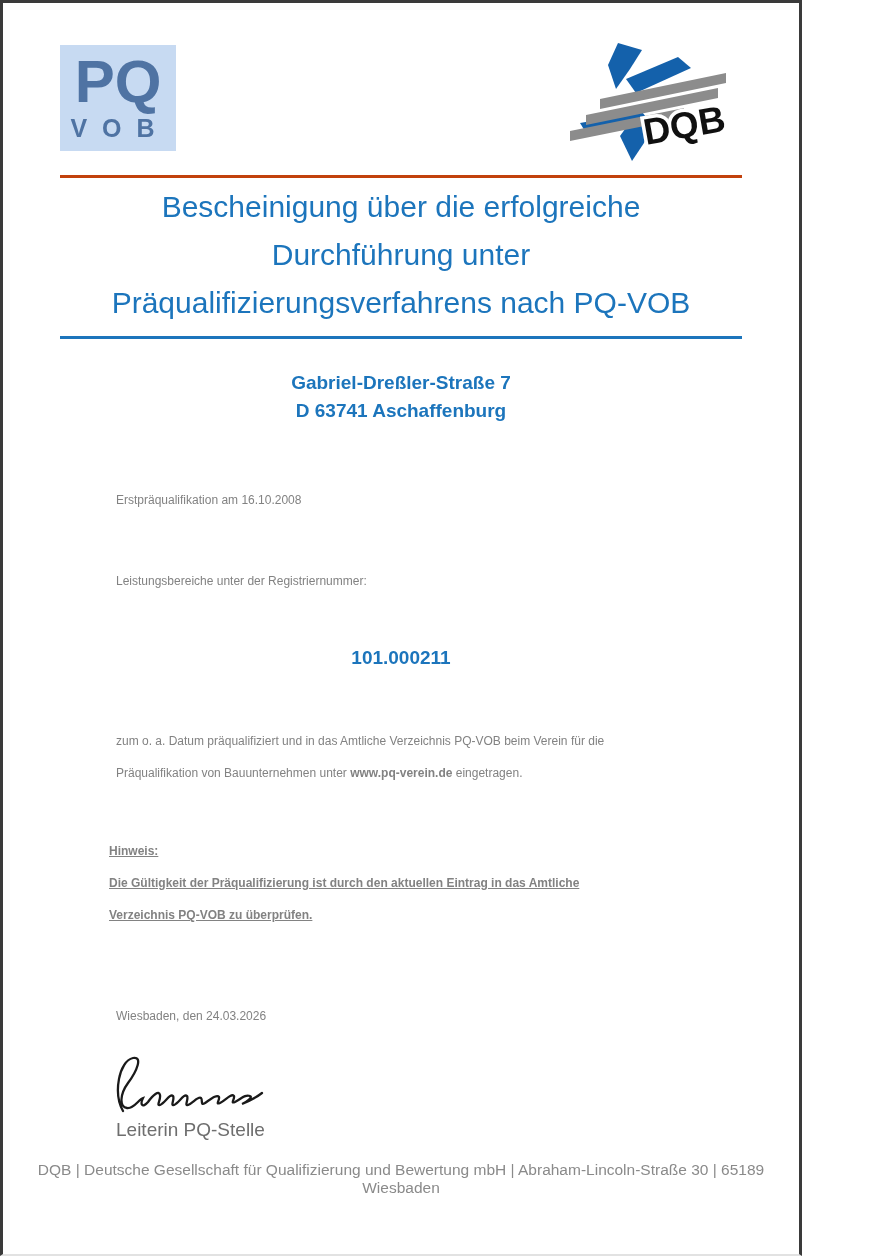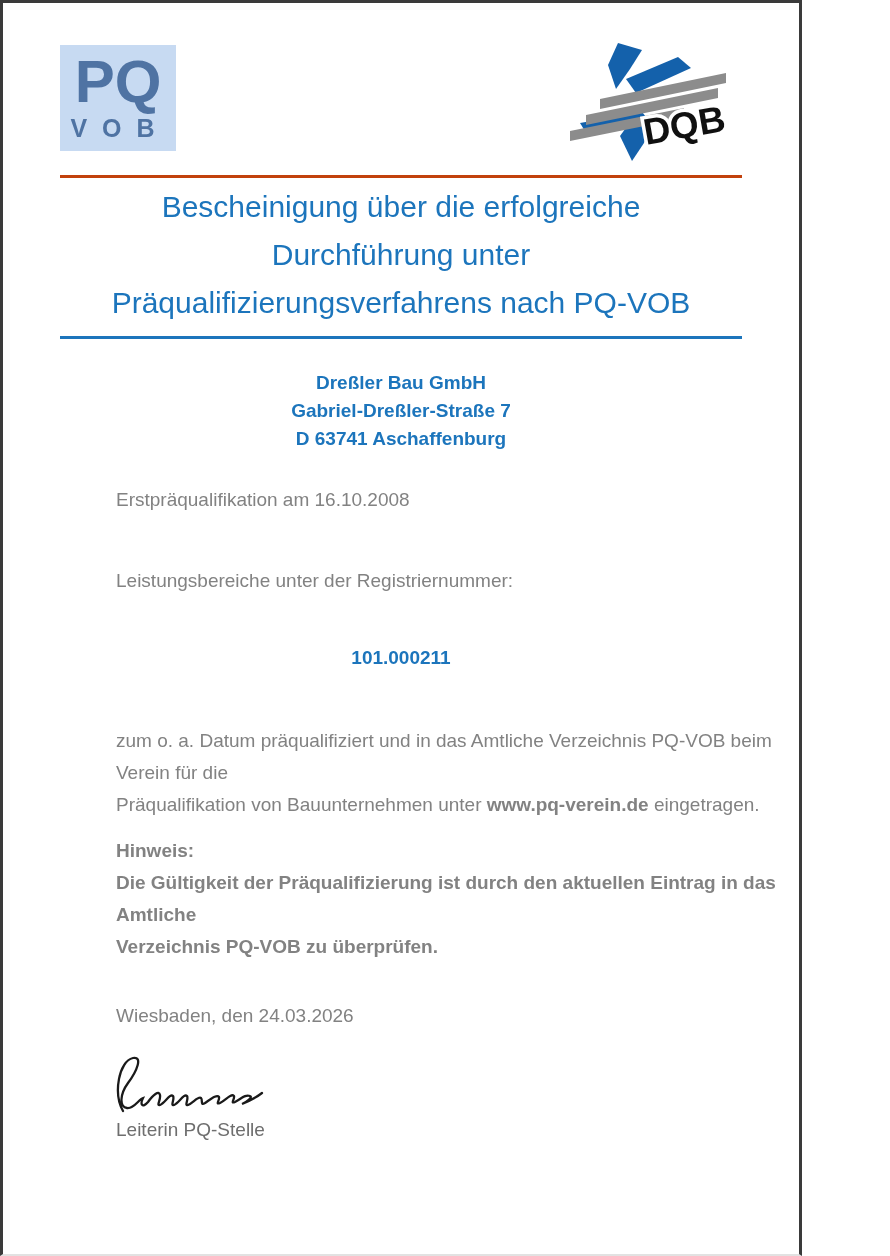--- a/index.html
+++ b/index.html
@@ -71,33 +71,33 @@
     left: 0; right: 0; top: 366px;
     text-align: center;
     color: #1c75bc;
     font-weight: bold;
     font-size: 19px;
     line-height: 28px;
   }
 
   
   .gray { color: #828282; }
-  .body-line { font-size: 19px; line-height: 32px; }
+  .body-line { font-size: 12px; line-height: 32px; }
 
   .erst-line      { position: absolute; left: 113px; top: 481px; }
   .para-registration { position: absolute; left: 113px; top: 562px; }
   .reg-number {
     position: absolute; left: 0; right: 0; top: 644px;
     text-align: center;
     color: #1c75bc; font-weight: bold; font-size: 19px;
   }
   .para-entry { position: absolute; left: 113px; top: 722px; }
   .para-entry b, .para-registration b { font-weight: bold; }
 
-  .notice { position: absolute; left: 113px; top: 832px; font-weight: bold; }
+  .notice { position: absolute; left: 106px; top: 832px; font-weight: bold; text-decoration: underline; }
 
   .date-line { position: absolute; left: 113px; top: 997px; }
 
   .signature {
     position: absolute; left: 104px; top: 1046px;
     width: 165px; height: 72px;
   }
   .signer-role {
     position: absolute; left: 113px; top: 1116px;
     font-size: 19px; color: #6e6e6e;
@@ -140,21 +140,20 @@
     </svg>
   </div>
 
   <div class="title-block">
     <div class="title-line">Bescheinigung über die erfolgreiche</div>
     <div class="title-line">Durchführung unter</div>
     <div class="title-line">Präqualifizierungsverfahrens nach PQ-VOB</div>
   </div>
 
   <div class="recipient">
-    <div>Dreßler Bau GmbH</div>
     <div>Gabriel-Dreßler-Straße 7</div>
     <div>D 63741 Aschaffenburg</div>
   </div>
 
   <div class="erst-line gray body-line">Erstpräqualifikation am 16.10.2008</div>
 
   <div class="para-registration gray body-line">
     <div>Leistungsbereiche unter der Registriernummer:</div>
   </div>
 
@@ -181,14 +180,15 @@
                C27,60 32,50 36,49 C33,55 35,60 41,53 C46,46 52,41 53,46
                C54,51 49,57 53,56 C58,54 63,44 66,47 C68,50 63,57 67,56
                C72,54 77,44 80,47 C82,50 77,57 81,56 C86,54 91,47 94,49
                C96,51 93,57 98,54 C104,50 110,45 112,48 C113,51 108,56 113,54
                C119,51 124,44 127,47 C128,50 123,55 128,53 C134,50 138,45 143,47
                C146,48 140,53 135,55 C142,52 150,48 155,44" fill="none" stroke="#1a1a1a" stroke-width="2.3" stroke-linecap="round"></path>
     </svg>
   </div>
   <div class="signer-role">Leiterin PQ-Stelle</div>
 
+  <div class="footer">DQB | Deutsche Gesellschaft für Qualifizierung und Bewertung mbH | Abraham-Lincoln-Straße 30 | 65189 Wiesbaden</div>
 
 </div>
 
 </body></html>

